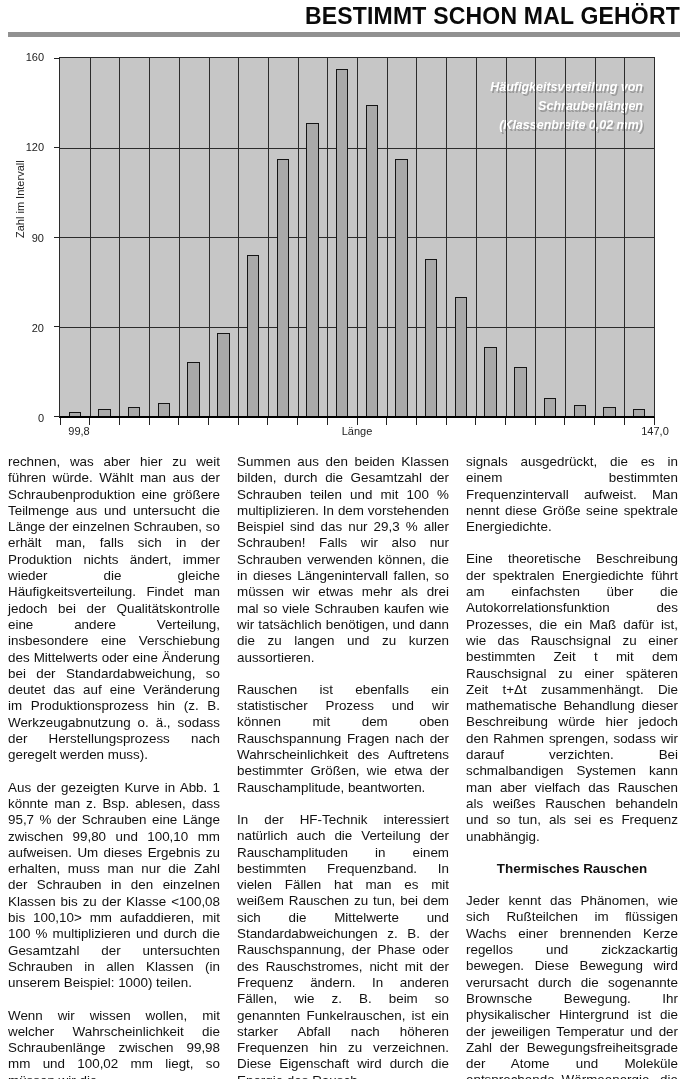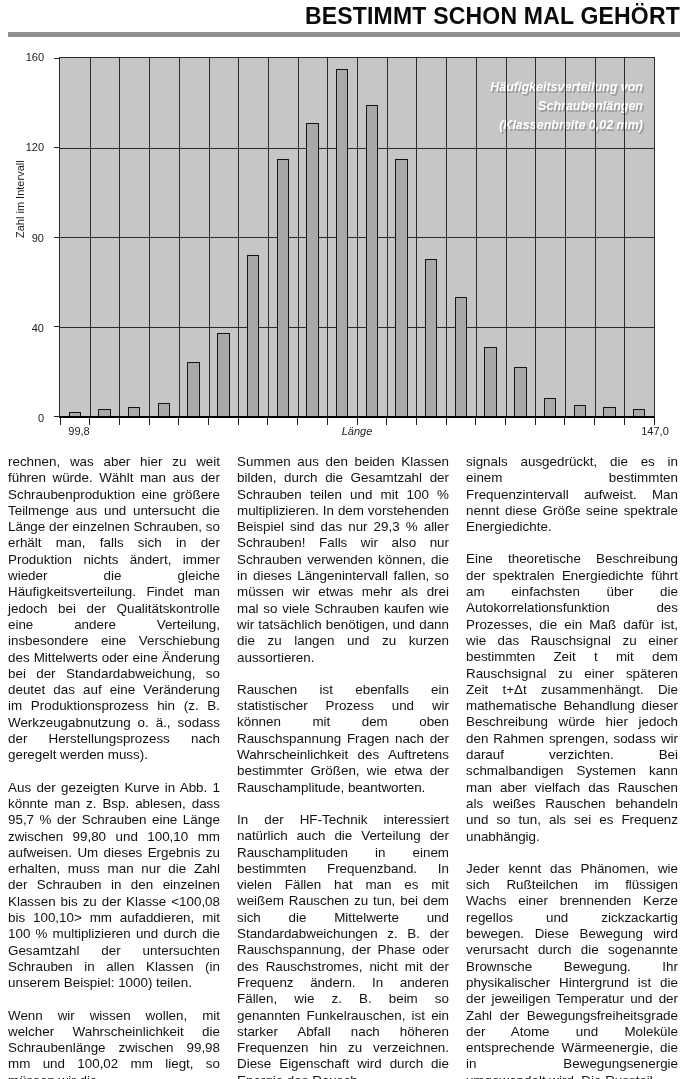--- a/index.html
+++ b/index.html
@@ -44,21 +44,21 @@
   }
   .legend {
     position:absolute; top:20px; right:11px; text-align:right;
     color:#ffffff; font-weight:bold; font-style:italic;
     font-size:12.5px; line-height:1.5;
     text-shadow:1.5px 1.5px 0 #9a9a9a;
   }
   .x-axis { position:absolute; left:59px; top:382px; width:596px; height:16px; font-size:11px; color:#222; }
   .x-min { position:absolute; left:0; transform:translateX(-50%);margin-left:20px; }
   .x-max { position:absolute; left:100%; transform:translateX(-50%); }
-  .x-title { position:absolute; left:50%; transform:translateX(-50%);font-style:italic; }
+  .x-title { position:absolute; left:50%; transform:translateX(-50%); }
 
   
   .columns {
     display:flex; gap:17px; padding:0 8px; margin-top:13px;
     text-align:justify; font-size:13.4px; line-height:16.3px;
   }
   .col { width:212px; }
   .col p { margin:0 0 16px 0; }
   .col h3 {
     text-align:center; font-size:13.4px; font-weight:bold;
@@ -80,21 +80,21 @@
 
   <div class="page-header">
     <h1 class="page-title">BESTIMMT SCHON MAL GEHÖRT</h1>
     <div class="title-rule"></div>
   </div>
 
   <div class="figure">
     <div class="y-title">Zahl im Intervall</div>
     <div class="y-ticks">
         <div class="ytick" style="top: 100%;">0</div>
-        <div class="ytick" style="top: 75%;">40</div>
+        <div class="ytick" style="top: 75%;">20</div>
         <div class="ytick" style="top: 50%;">90</div>
         <div class="ytick" style="top: 25%;">120</div>
         <div class="ytick" style="top: 0%;">160</div>
       </div>
     <div class="plot" style="background: rgb(198, 198, 198);">
       <div class="legend">
           <div>Häufigkeitsverteilung von</div>
           <div>Schraubenlängen</div>
           <div>(Klassenbreite 0,02 mm)</div>
         </div>
@@ -181,18 +181,19 @@
         <p>Wenn wir wissen wollen, mit welcher Wahrscheinlichkeit die Schraubenlänge zwischen 99,98 mm und 100,02 mm liegt, so müssen wir die</p>
       </div>
     <div class="col">
         <p>Summen aus den beiden Klassen bilden, durch die Gesamtzahl der Schrauben teilen und mit 100 % multiplizieren. In dem vorstehenden Beispiel sind das nur 29,3 % aller Schrauben! Falls wir also nur Schrauben verwenden können, die in dieses Längenintervall fallen, so müssen wir etwas mehr als drei mal so viele Schrauben kaufen wie wir tatsächlich benötigen, und dann die zu langen und zu kurzen aussortieren.</p>
         <p>Rauschen ist ebenfalls ein statistischer Prozess und wir können mit dem oben Rauschspannung Fragen nach der Wahrscheinlichkeit des Auftretens bestimmter Größen, wie etwa der Rauschamplitude, beantworten.</p>
         <p>In der HF-Technik interessiert natürlich auch die Verteilung der Rauschamplituden in einem bestimmten Frequenzband. In vielen Fällen hat man es mit weißem Rauschen zu tun, bei dem sich die Mittelwerte und Standardabweichungen z. B. der Rauschspannung, der Phase oder des Rauschstromes, nicht mit der Frequenz ändern. In anderen Fällen, wie z. B. beim so genannten Funkelrauschen, ist ein starker Abfall nach höheren Frequenzen hin zu verzeichnen. Diese Eigenschaft wird durch die Energie des Rausch-</p>
       </div>
     <div class="col">
         <p>signals ausgedrückt, die es in einem bestimmten Frequenzintervall aufweist. Man nennt diese Größe seine spektrale Energiedichte.</p>
         <p>Eine theoretische Beschreibung der spektralen Energiedichte führt am einfachsten über die Autokorrelationsfunktion des Prozesses, die ein Maß dafür ist, wie das Rauschsignal zu einer bestimmten Zeit t mit dem Rauschsignal zu einer späteren Zeit t+Δt zusammenhängt. Die mathematische Behandlung dieser Beschreibung würde hier jedoch den Rahmen sprengen, sodass wir darauf verzichten. Bei schmalbandigen Systemen kann man aber vielfach das Rauschen als weißes Rauschen behandeln und so tun, als sei es Frequenz unabhängig.</p>
+        <h3>Thermisches Rauschen</h3>
         <p>Jeder kennt das Phänomen, wie sich Rußteilchen im flüssigen Wachs einer brennenden Kerze regellos und zickzackartig bewegen. Diese Bewegung wird verursacht durch die sogenannte Brownsche Bewegung. Ihr physikalischer Hintergrund ist die der jeweiligen Temperatur und der Zahl der Bewegungsfreiheitsgrade der Atome und Moleküle entsprechende Wärmeenergie, die in Bewegungsenergie umgewandelt wird. Die Russteil-</p>
       </div>
   </div>
 
 
 </div>
 
 </body></html>

